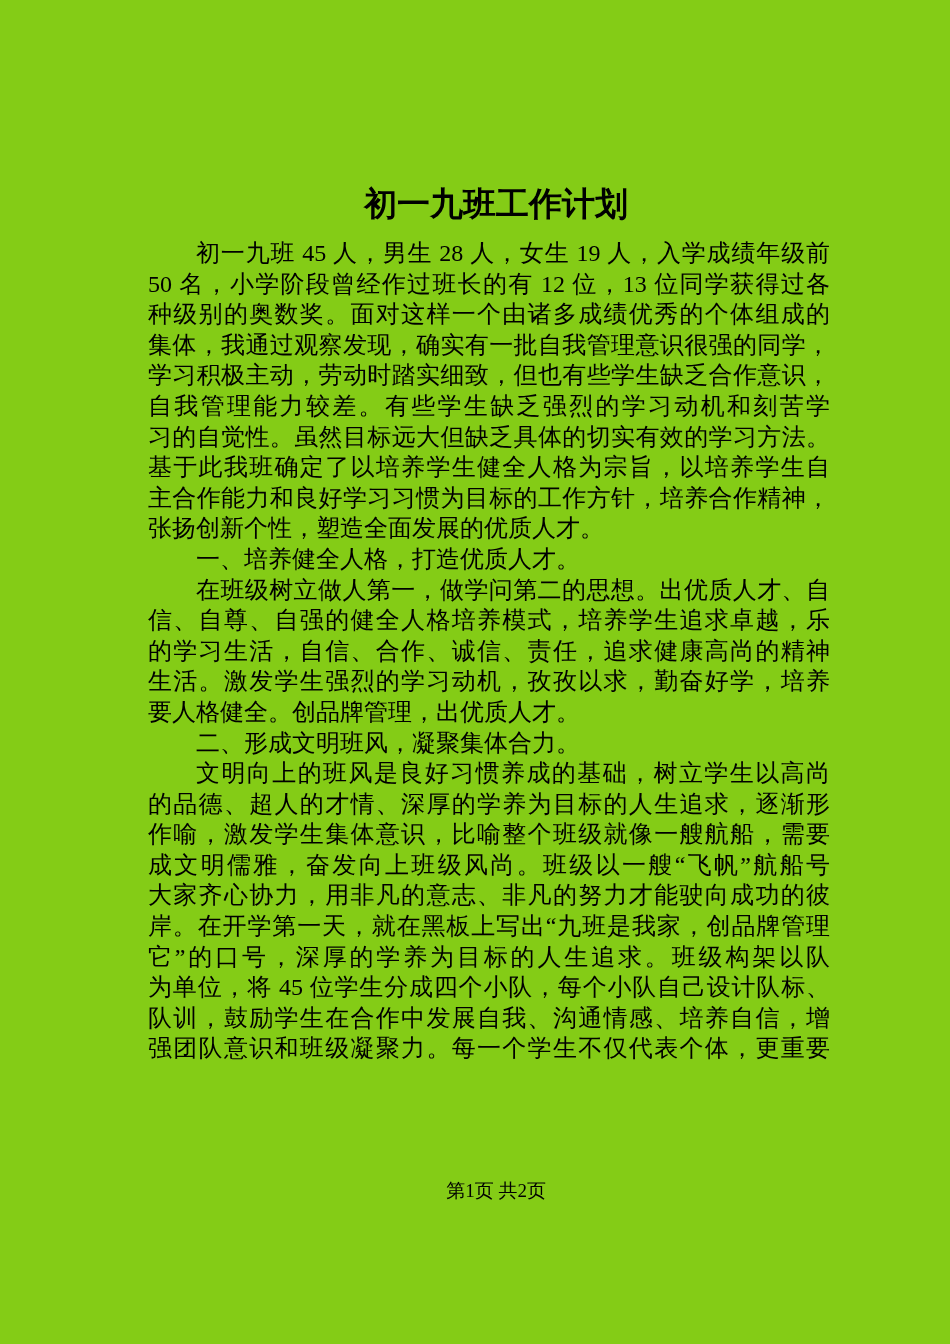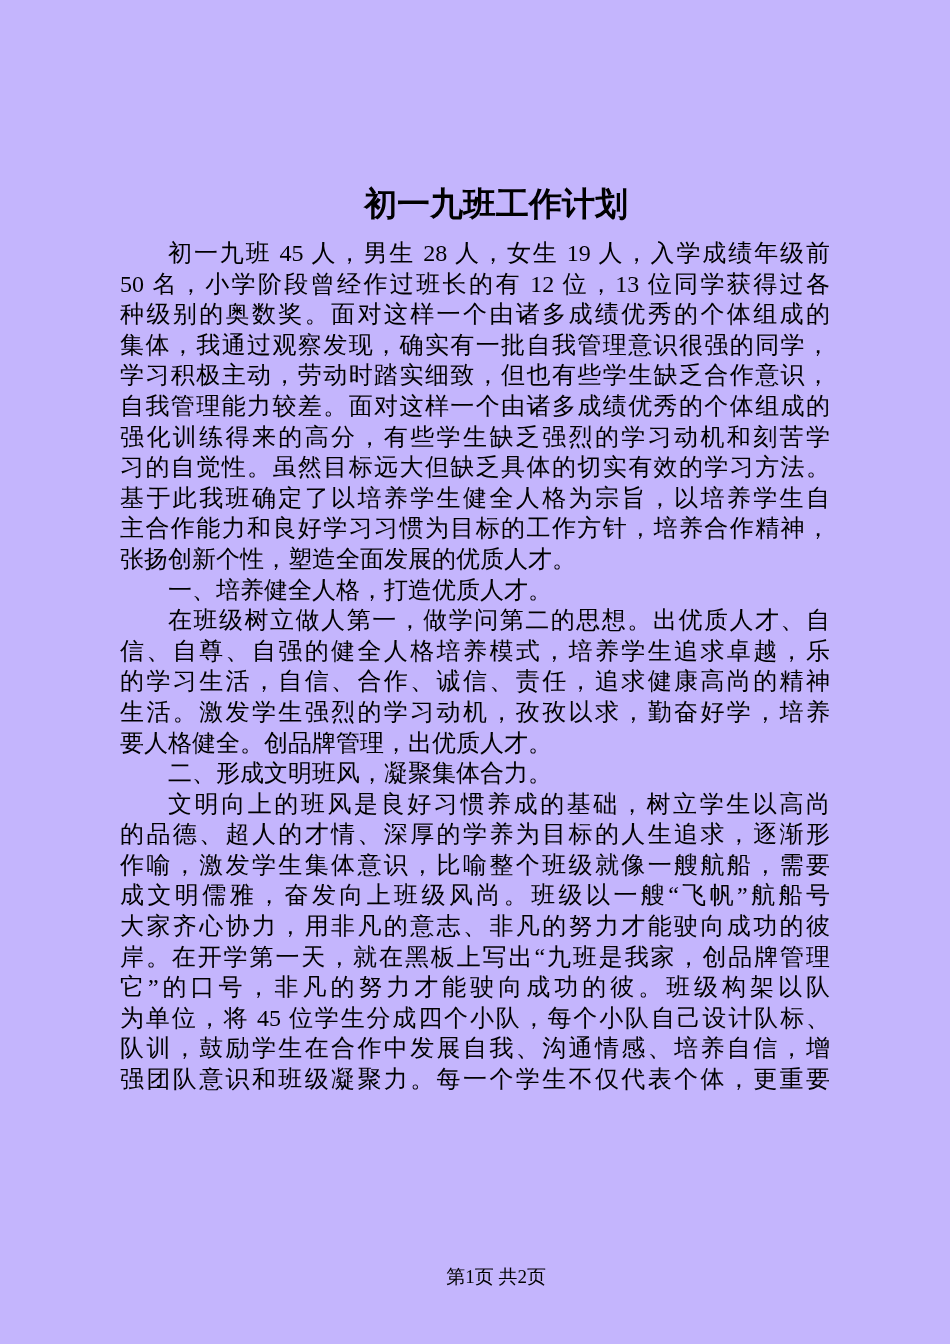--- a/index.html
+++ b/index.html
@@ -4,21 +4,21 @@
 <style>
   html, body {
     margin: 0;
     padding: 0;
     background: #ffffff;
   }
   .page {
     position: relative;
     width: 950px;
     height: 1344px;
-    background: #c4b5fd;
+    background: #84cc16;
     color: #000000;
     box-sizing: border-box;
     padding-top: 184px;
     overflow: hidden;
     font-family: "Liberation Serif", "DejaVu Serif", serif;
   }
   .doc-title {
     margin: 0;
     height: 40px;
     line-height: 40px;
@@ -34,31 +34,32 @@
     width: 710px;
     font-size: 24px;
     line-height: 30.6px;
     text-align: justify;
   }
   .line {
     text-align: justify;
     text-align-last: left;
     white-space: nowrap;
     overflow: visible;
+    margin-left: 28px;
   }
   .line.fill {
     white-space: normal;
     text-align-last: justify; 
   }
   .line.indent {
     text-indent: 2em;
   }
   .doc-footer {
     position: absolute;
-    top: 1265px;
+    top: 1179px;
     left: 0;
     width: 100%;
     box-sizing: border-box;
     padding-left: 42px; 
     text-align: center;
     font-size: 19px;
     line-height: 24px;
     color: #000000;
   }
 </style>
@@ -67,40 +68,39 @@
 
 <div class="page">
   <h1 class="doc-title">初一九班工作计划</h1>
 
   <div class="doc-body">
       <div class="line fill indent">初一九班 45 人，男生 28 人，女生 19 人，入学成绩年级前</div>
       <div class="line fill">50 名，小学阶段曾经作过班长的有 12 位，13 位同学获得过各</div>
       <div class="line fill">种级别的奥数奖。面对这样一个由诸多成绩优秀的个体组成的</div>
       <div class="line fill">集体，我通过观察发现，确实有一批自我管理意识很强的同学，</div>
       <div class="line fill">学习积极主动，劳动时踏实细致，但也有些学生缺乏合作意识，</div>
-      <div class="line fill">自我管理能力较差。面对这样一个由诸多成绩优秀的个体组成的</div>
-      <div class="line fill">强化训练得来的高分，有些学生缺乏强烈的学习动机和刻苦学</div>
+      <div class="line fill">自我管理能力较差。有些学生缺乏强烈的学习动机和刻苦学</div>
       <div class="line fill">习的自觉性。虽然目标远大但缺乏具体的切实有效的学习方法。</div>
       <div class="line fill">基于此我班确定了以培养学生健全人格为宗旨，以培养学生自</div>
       <div class="line fill">主合作能力和良好学习习惯为目标的工作方针，培养合作精神，</div>
       <div class="line">张扬创新个性，塑造全面发展的优质人才。</div>
       <div class="line indent">一、培养健全人格，打造优质人才。</div>
       <div class="line fill indent">在班级树立做人第一，做学问第二的思想。出优质人才、自</div>
       <div class="line fill">信、自尊、自强的健全人格培养模式，培养学生追求卓越，乐</div>
       <div class="line fill">的学习生活，自信、合作、诚信、责任，追求健康高尚的精神</div>
       <div class="line fill">生活。激发学生强烈的学习动机，孜孜以求，勤奋好学，培养</div>
       <div class="line">要人格健全。创品牌管理，出优质人才。</div>
       <div class="line indent">二、形成文明班风，凝聚集体合力。</div>
       <div class="line fill indent">文明向上的班风是良好习惯养成的基础，树立学生以高尚</div>
       <div class="line fill">的品德、超人的才情、深厚的学养为目标的人生追求，逐渐形</div>
       <div class="line fill">作喻，激发学生集体意识，比喻整个班级就像一艘航船，需要</div>
       <div class="line fill">成文明儒雅，奋发向上班级风尚。班级以一艘“飞帆”航船号</div>
       <div class="line fill">大家齐心协力，用非凡的意志、非凡的努力才能驶向成功的彼</div>
       <div class="line fill">岸。在开学第一天，就在黑板上写出“九班是我家，创品牌管理</div>
-      <div class="line fill">它”的口号，非凡的努力才能驶向成功的彼。班级构架以队</div>
+      <div class="line fill">它”的口号，深厚的学养为目标的人生追求。班级构架以队</div>
       <div class="line fill">为单位，将 45 位学生分成四个小队，每个小队自己设计队标、</div>
       <div class="line fill">队训，鼓励学生在合作中发展自我、沟通情感、培养自信，增</div>
       <div class="line fill">强团队意识和班级凝聚力。每一个学生不仅代表个体，更重要</div>
     </div>
 
   <div class="doc-footer">
     <span>第1页 共2页</span>
   </div>
 </div>
 

